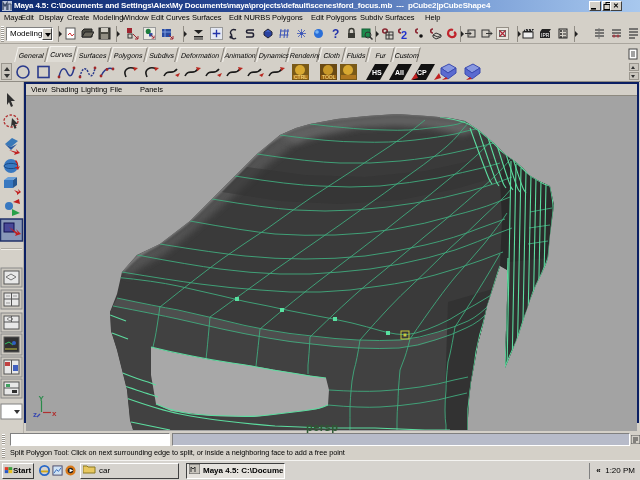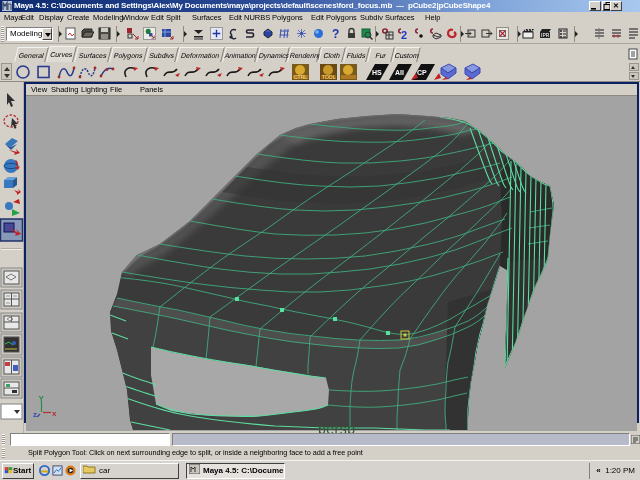--- a/index.html
+++ b/index.html
@@ -19,21 +19,21 @@
 .sep:after{content:"";position:absolute;left:2px;top:5px;border-left:3px solid #222;border-top:3px solid transparent;border-bottom:3px solid transparent}
 .ic{position:absolute;top:3px;width:13px;height:13px}
 #tabs{left:0;top:44px;width:640px;height:18px;background:#d4d0c8;font-size:7px}
 .tab{position:absolute;top:3px;height:15px;line-height:15px;text-align:center;border:1px solid #827e76;border-bottom:none;transform:skewX(-14deg);background:#d4d0c8;border-top-color:#f4f2ee;border-left-color:#f4f2ee}
 #tabs .on{background:#dedbd4;top:2px;height:16px;z-index:2}
 #shelf{left:0;top:62px;width:640px;height:20px;background:#d4d0c8;border-bottom:1px solid #908c84}
 #toolbox{left:0;top:82px;width:24px;height:351px;background:#d4d0c8;border-right:1px solid #b6b2aa}
 #vp{left:24px;top:82px;width:615px;height:341px;border:2px solid #0b1f63;background:#a3a3a3}
 #vpmenu{position:absolute;left:0;top:0;width:611px;height:12px;background:#d4d0c8;border-bottom:1px solid #8d897f;font-size:7.5px;line-height:12px}
 #vpmenu span{position:absolute;top:0}
-#persp{position:absolute;left:292px;top:337px;color:#2e5a34;font-size:14px;font-weight:normal;letter-spacing:0.5px}
+#persp{position:absolute;left:280px;top:337px;color:#2e5a34;font-size:11px;font-weight:bold;letter-spacing:0.5px}
 #cmd{left:0;top:433px;width:640px;height:13px;background:#d4d0c8}
 #cmdin{position:absolute;left:10px;top:0px;width:160px;height:13px;background:#fff;border:1px solid;border-color:#808080 #fff #fff #808080}
 #cmdout{position:absolute;left:172px;top:0px;width:458px;height:13px;background:#b7bbc9;border:1px solid;border-color:#808080 #fff #fff #808080}
 #help{left:0;top:446px;width:640px;height:14px;background:#d4d0c8;font-size:7.3px;letter-spacing:-0.05px;line-height:14px}
 #task{left:0;top:460px;width:640px;height:20px;background:#d6d3ce;border-top:1px solid #f4f3f1}
 .tkb{position:absolute;top:2px;height:16px;background:#d6d3ce;border:1px solid;border-color:#fff #404040 #404040 #fff;font-size:8px;line-height:14px;white-space:nowrap;overflow:hidden}
 #start{left:2px;width:32px;font-weight:bold;font-size:8px;padding-left:1px}
 #tray{right:5px;top:2px;position:absolute;height:16px;border-left:1px solid #808080;padding-left:6px;font-size:8px;line-height:16px}
 </style></head>
 <body>
@@ -53,21 +53,21 @@
       </svg></div>
   <div class="wbtn" style="left:610px">✕</div>
 </div>
 <div class="abs" id="menu">
   <span style="left:4px">Maya</span>
     <span style="left:21px">Edit</span>
     <span style="left:39px">Display</span>
     <span style="left:67px">Create</span>
     <span style="left:93px">Modeling</span>
     <span style="left:122px">Window</span>
-    <span style="left:151px">Edit Split</span>
+    <span style="left:151px">Edit Curves</span>
     <span style="left:192px">Surfaces</span>
     <span style="left:229px">Edit NURBS</span>
     <span style="left:272px">Polygons</span>
     <span style="left:311px">Edit Polygons</span>
     <span style="left:360px">Subdiv Surfaces</span>
     <span style="left:425px">Help</span>
 </div>
 <div class="abs" id="status">
   <div class="grip" style="left:1px;top:2px;height:16px"></div>
   <div id="modeling">Modeling<span class="drop"></span></div>
@@ -483,21 +483,21 @@
   <div class="grip" style="left:2px;top:1px;height:11px"></div>
   <div id="cmdin"></div>
   <div id="cmdout"></div>
   <svg class="abs" style="left:631px;top:2px" width="9" height="9" viewBox="0 0 9 9">
       <rect width="9" height="9" fill="#d4d0c8" stroke="#555"></rect>
       <path d="M2 3 h5 M2 5 h5 M2 7 h3" stroke="#333"></path>
     </svg>
 </div>
 <div class="abs" id="help">
   <div class="grip" style="left:2px;top:2px;height:10px"></div>
-  <span style="margin-left:28px">Split Polygon Tool: Click on next surrounding edge to split, or inside a neighboring face to add a free point</span>
+  <span style="margin-left:10px">Split Polygon Tool: Click on next surrounding edge to split, or inside a neighboring face to add a free point</span>
 </div>
 <div class="abs" id="task">
   <div class="tkb" id="start">
     <svg width="9" height="9" viewBox="0 0 12 11" style="vertical-align:-1.5px">
         <rect x="1" y="1" width="5" height="4" fill="#e03c28"></rect>
         <rect x="6" y="1" width="5" height="4" fill="#3ca03c"></rect>
         <rect x="1" y="5" width="5" height="4" fill="#2858c8"></rect>
         <rect x="6" y="5" width="5" height="4" fill="#e8c020"></rect>
       </svg>Start</div>
   <svg class="abs" style="left:39px;top:4px" width="11" height="11" viewBox="0 0 12 12">

